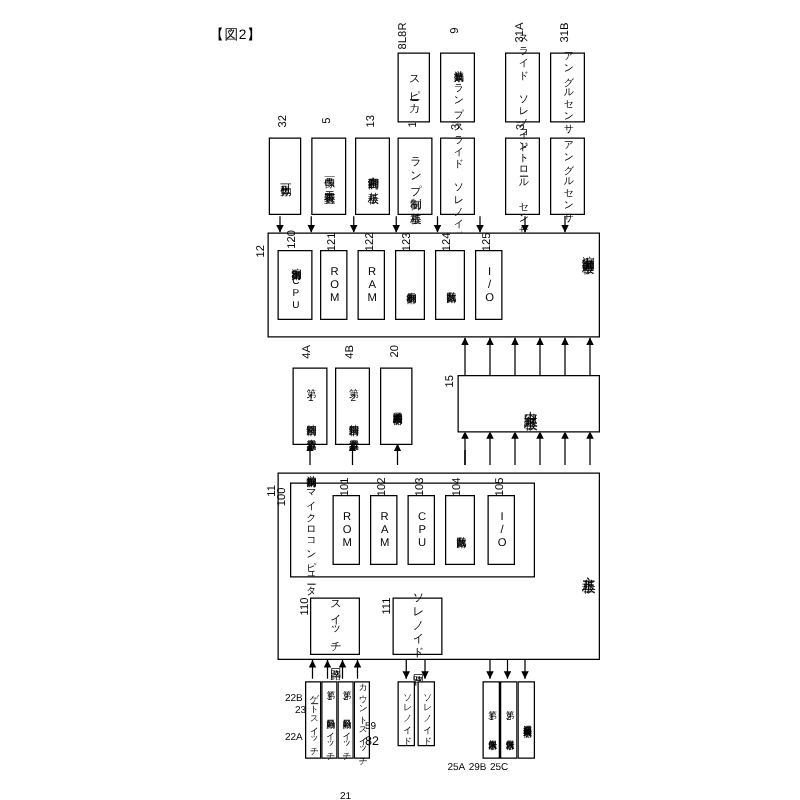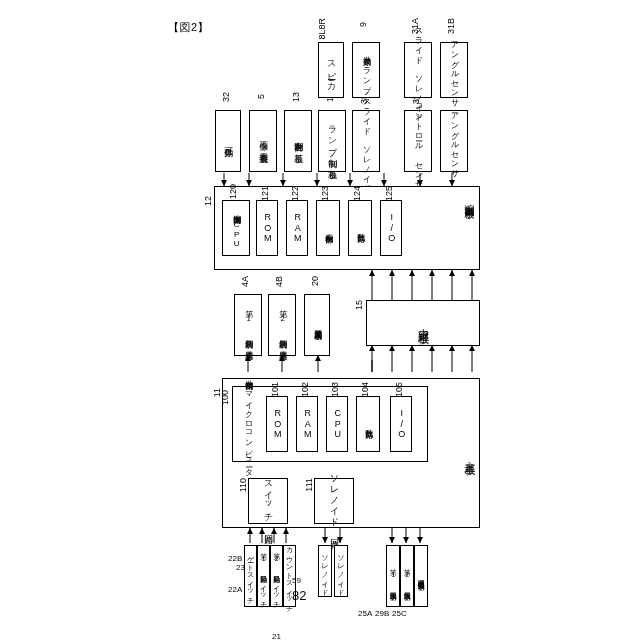--- a/index.html
+++ b/index.html
@@ -306,21 +306,21 @@
 <div class="lbl" style="left:228px;top:554px;font-size:8px;">22B</div>
 <div class="lbl" style="left:236px;top:563px;font-size:8px;">23</div>
 
 <div class="box cell" style="left:318px;top:545px;width:14px;height:52px;">
   <span class="vt" style="font-size:7px;">ソレノイド</span>
 </div>
 <div class="box cell" style="left:334px;top:545px;width:14px;height:52px;">
   <span class="vt" style="font-size:7px;">ソレノイド</span>
 </div>
 <div class="lbl" style="left:292px;top:576px;font-size:8px;">59</div>
-<div class="lbl" style="left:292px;top:588px;font-size:13px;">82</div>
+<div class="lbl" style="left:292px;top:588px;font-size:10px;">82</div>
 
 <div class="box cell" style="left:386px;top:545px;width:14px;height:62px;">
   <span class="vt" style="font-size:7px;">第 1 保留表示器</span>
 </div>
 <div class="box cell" style="left:400px;top:545px;width:14px;height:62px;">
   <span class="vt" style="font-size:7px;">第 2 保留表示器</span>
 </div>
 <div class="box cell" style="left:414px;top:545px;width:14px;height:62px;">
   <span class="vt" style="font-size:7px;">普通図柄保留表示器</span>
 </div>

